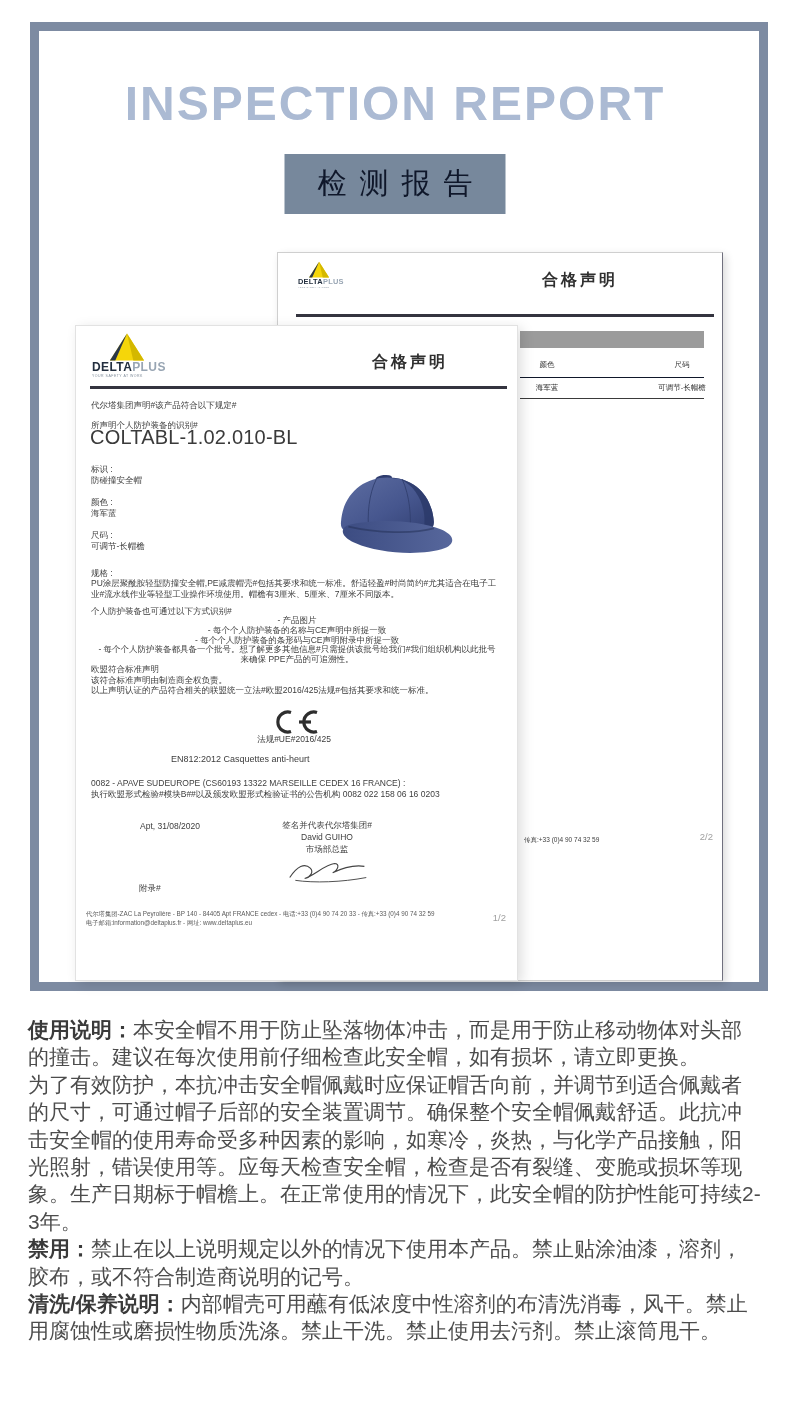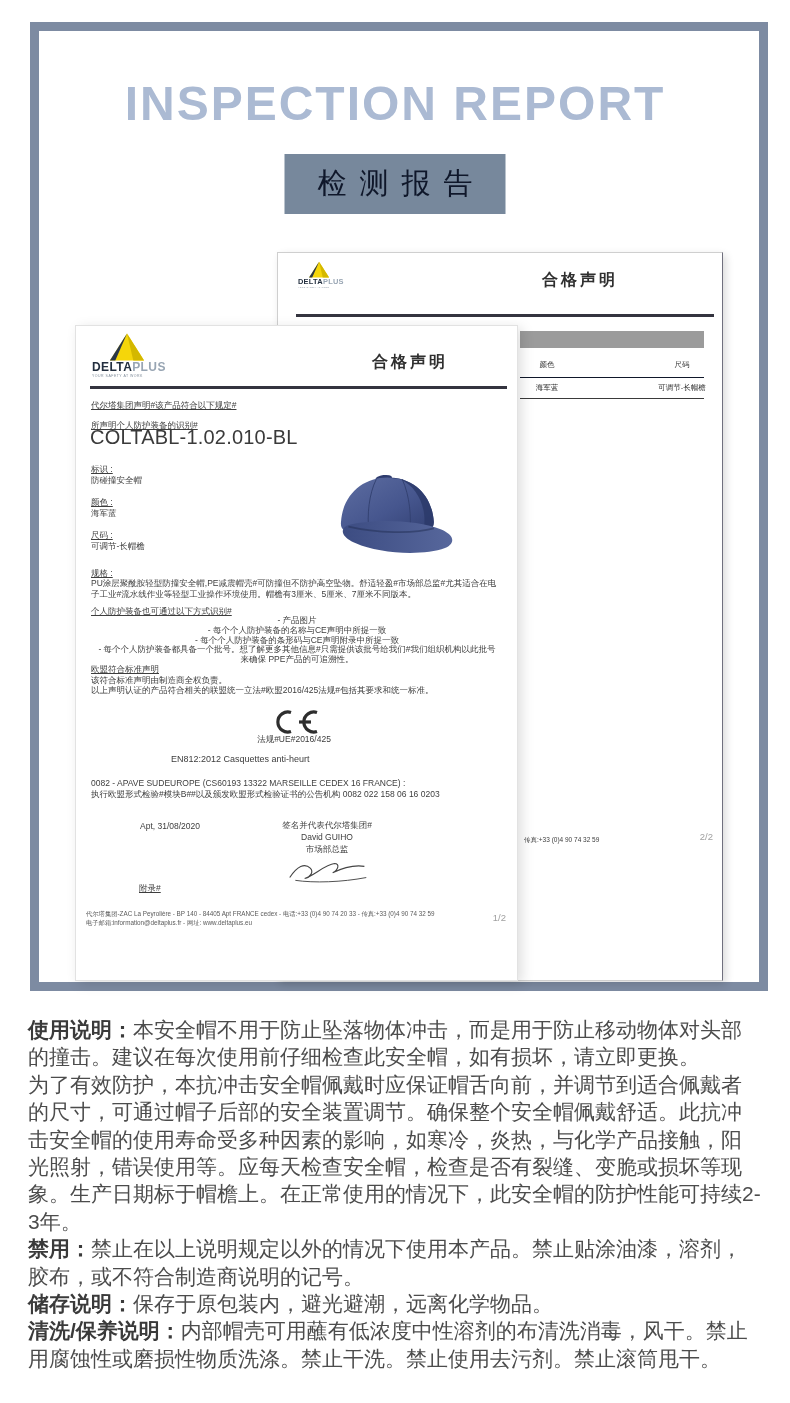--- a/index.html
+++ b/index.html
@@ -32,21 +32,21 @@
   .lg-name .b{font-weight:bold;color:#232f3f;}
   .lg-name .l{color:#98a5b3;font-weight:bold;}
   .lg-tag{font-size:3.5px;letter-spacing:.5px;color:#7e8b99;margin-top:1px;white-space:nowrap;}
   .logo.small{transform:scale(.62);transform-origin:0 0;}
 
   .cert-title{position:absolute;font-size:16px;font-weight:bold;letter-spacing:3px;color:#2f2f2f;white-space:nowrap;}
   .rule{position:absolute;height:3px;background:#34343f;}
 
   
   .t{position:absolute;font-size:8.5px;line-height:10.5px;color:#3d3d3d;}
-  .u{text-decoration:underline;text-underline-offset:1px;}
+  .u{text-underline-offset:1px;}
   .code{position:absolute;font-size:20px;line-height:20px;color:#3a3a3a;letter-spacing:.2px;font-weight:500;white-space:nowrap;}
   .fld .v{text-decoration:none;display:block;}
   .bullets div{margin:0;line-height:9.8px;text-align:center;}
   .ce-cap{position:absolute;text-align:center;font-size:8.5px;}
   .sign{position:absolute;width:160px;text-align:center;font-size:8.5px;line-height:12px;}
   .pgnum{position:absolute;font-size:9.5px;color:#a0a0a0;}
   .foot{position:absolute;font-size:6.3px;line-height:9px;color:#5a5a5a;white-space:nowrap;}
 
   
   .tbl{position:absolute;left:242px;top:78px;width:184px;}
@@ -152,21 +152,21 @@
       <ellipse cx="60" cy="13" rx="9" ry="3.5" fill="#2e3c6e" transform="rotate(-8 60 13)"></ellipse>
       <path d="M14,60 C16,30 38,12 64,12 C94,12 112,32 114,60 C114,70 104,74 88,74 L30,72 C18,71 13,68 14,60 Z" fill="url(#gcrown)"></path>
       <path d="M64,12 C94,12 112,32 114,60 C114,66 110,70 102,72 C108,52 100,24 78,14 Z" fill="#2c3a6a" opacity=".85"></path>
       <path d="M52,14 C44,30 42,52 44,72" stroke="#32406f" fill="none" stroke-width="1"></path>
       <path d="M80,14 C88,32 90,54 88,73" stroke="#32406f" fill="none" stroke-width="1"></path>
       <path d="M20,64 C48,56 96,58 122,68 C136,74 138,83 126,88 C102,97 54,94 30,83 C16,77 12,69 20,64 Z" fill="url(#gbrim)"></path>
       <path d="M22,65 C52,72 92,73 114,67" stroke="#253258" stroke-width="2" fill="none" opacity=".55"></path>
     </svg>
 
     <div class="t u" style="left:15px;top:242px;">规格 :</div>
-    <div class="t" style="left:15px;top:252px;width:406px;line-height:10.8px;">PU涂层聚酰胺轻型防撞安全帽,PE减震帽壳#可防撞但不防护高空坠物。舒适轻盈#市场部总监#尤其适合在电子工业#流水线作业等轻型工业操作环境使用。帽檐有3厘米、5厘米、7厘米不同版本。</div>
+    <div class="t" style="left:15px;top:252px;width:406px;line-height:10.8px;">PU涂层聚酰胺轻型防撞安全帽,PE减震帽壳#包括其要求和统一标准。舒适轻盈#时尚简约#尤其适合在电子工业#流水线作业等轻型工业操作环境使用。帽檐有3厘米、5厘米、7厘米不同版本。</div>
 
     <div class="t u" style="left:15px;top:280px;">个人防护装备也可通过以下方式识别#</div>
     <div class="t bullets" style="left:22px;top:290px;width:398px;">
       <div>- 产品图片</div>
       <div>- 每个个人防护装备的名称与CE声明中所提一致</div>
       <div>- 每个个人防护装备的条形码与CE声明附录中所提一致</div>
       <div>- 每个个人防护装备都具备一个批号。想了解更多其他信息#只需提供该批号给我们#我们组织机构以此批号来确保 PPE产品的可追溯性。</div>
     </div>
 
     <div class="t u" style="left:15px;top:338px;">欧盟符合标准声明</div>
@@ -203,17 +203,16 @@
       <div>代尔塔集团-ZAC La Peyrolière - BP 140 - 84405 Apt FRANCE cedex - 电话:+33 (0)4 90 74 20 33 - 传真:+33 (0)4 90 74 32 59</div>
       <div>电子邮箱:information@deltaplus.fr - 网址: www.deltaplus.eu</div>
     </div>
     <div class="pgnum" style="right:11px;top:586px;">1/2</div>
   </div>
 
   <div class="notes">
     <p><span class="lbl">使用说明：</span><span>本安全帽不用于防止坠落物体冲击，而是用于防止移动物体对头部的撞击。建议在每次使用前仔细检查此安全帽，如有损坏，请立即更换。</span></p>
     <p><span>为了有效防护，本抗冲击安全帽佩戴时应保证帽舌向前，并调节到适合佩戴者的尺寸，可通过帽子后部的安全装置调节。确保整个安全帽佩戴舒适。此抗冲击安全帽的使用寿命受多种因素的影响，如寒冷，炎热，与化学产品接触，阳光照射，错误使用等。应每天检查安全帽，检查是否有裂缝、变脆或损坏等现象。生产日期标于帽檐上。在正常使用的情况下，此安全帽的防护性能可持续2-3年。</span></p>
     <p><span class="lbl">禁用：</span><span>禁止在以上说明规定以外的情况下使用本产品。禁止贴涂油漆，溶剂，胶布，或不符合制造商说明的记号。</span></p>
-    <p><span class="lbl">储存说明：</span><span>保存于原包装内，避光避潮，远离化学物品。</span></p>
     <p><span class="lbl">清洗/保养说明：</span><span>内部帽壳可用蘸有低浓度中性溶剂的布清洗消毒，风干。禁止用腐蚀性或磨损性物质洗涤。禁止干洗。禁止使用去污剂。禁止滚筒甩干。</span></p>
   </div>
 
 </div>
 
 </body></html>

